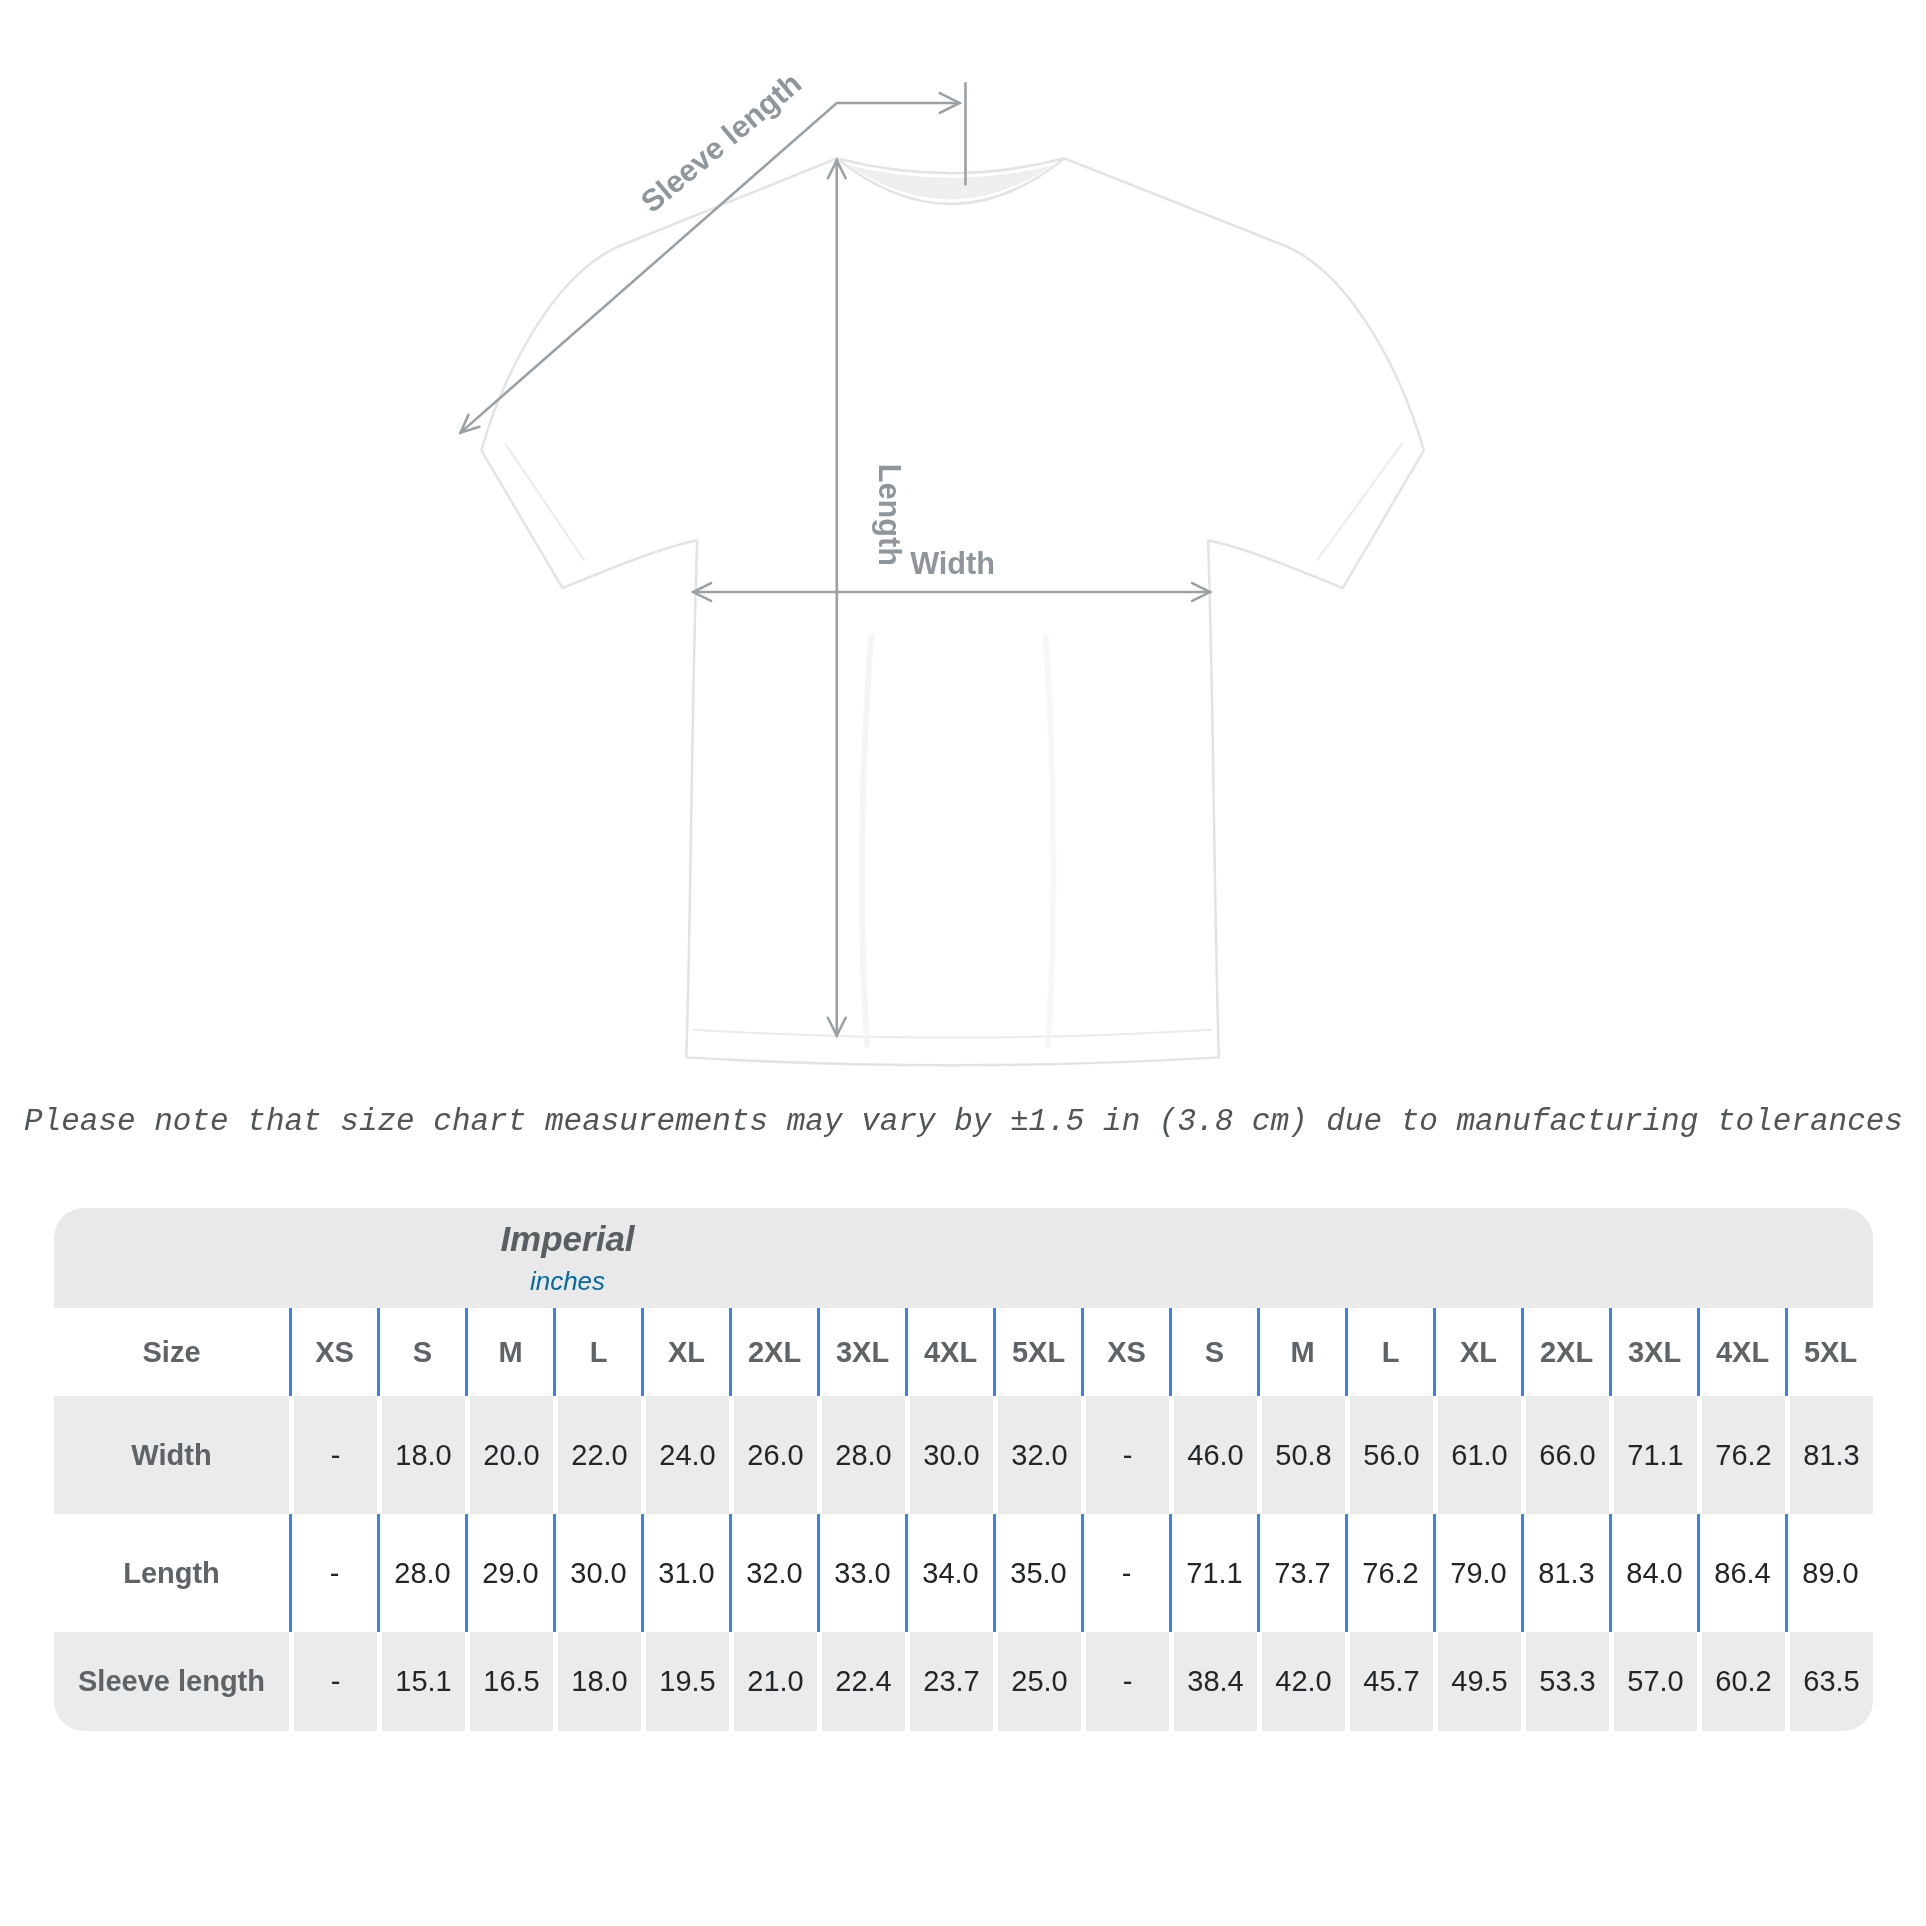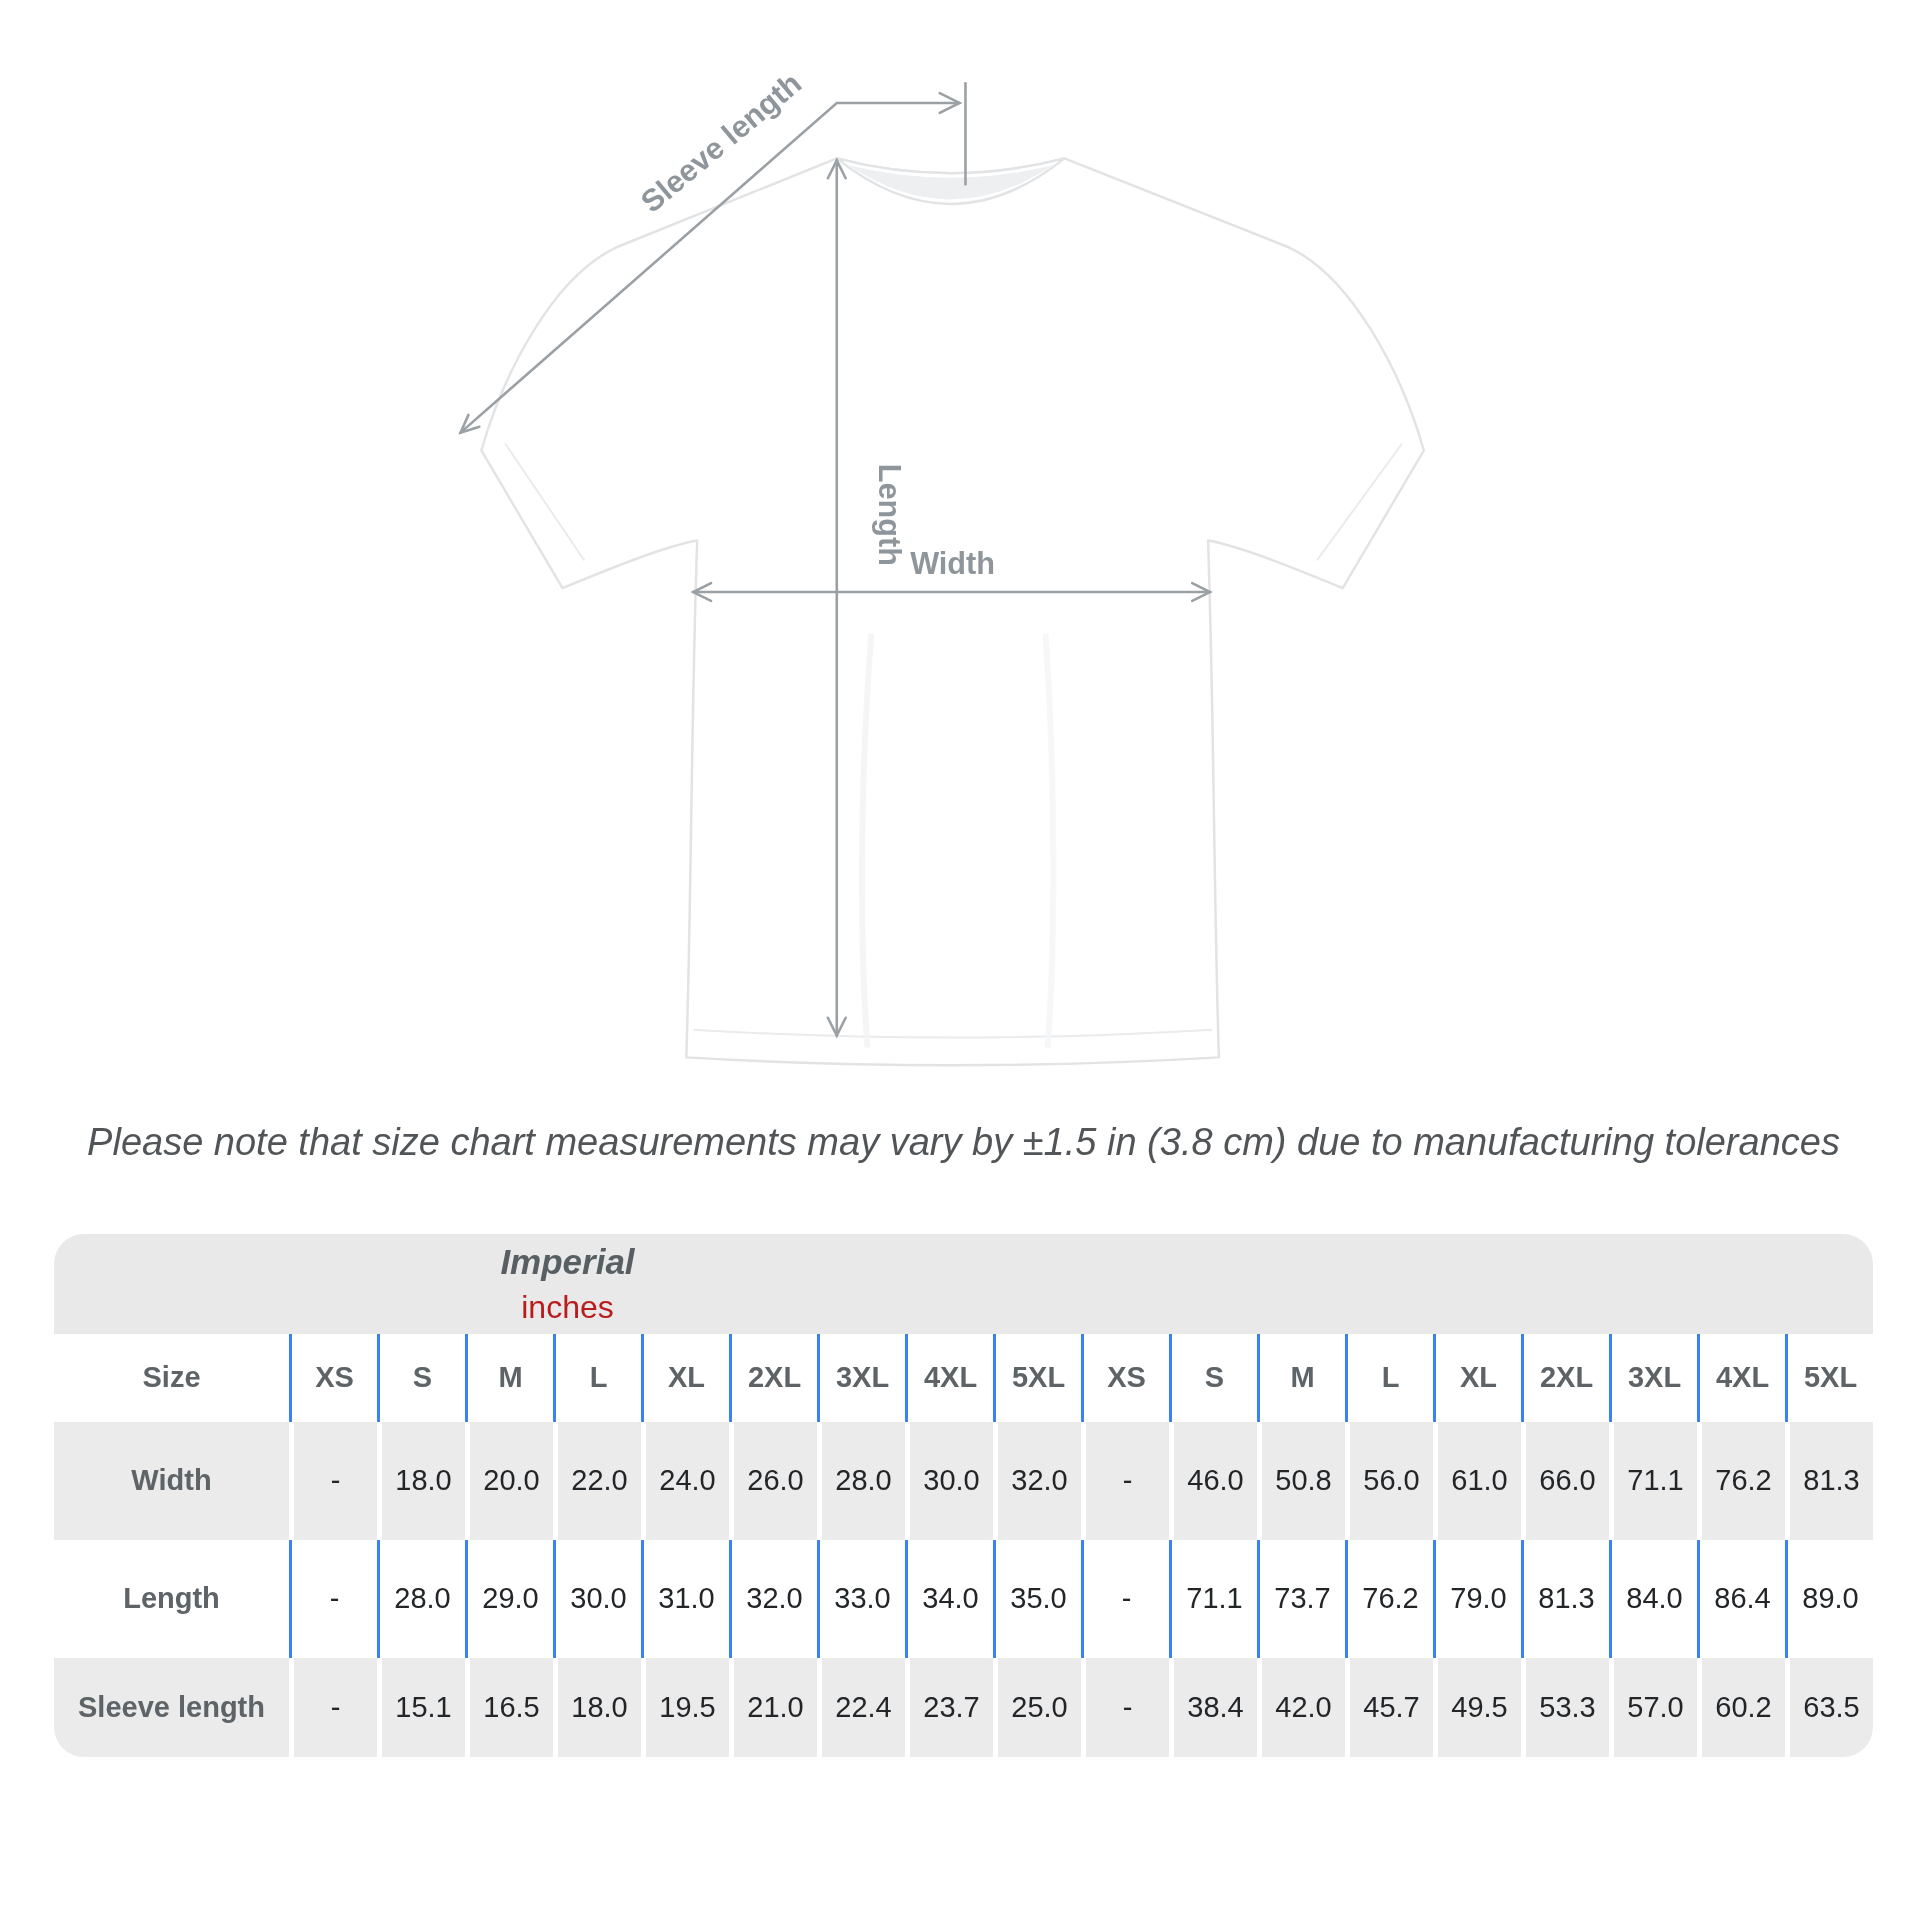--- a/index.html
+++ b/index.html
@@ -12,22 +12,22 @@
   .shirt-area{position:relative;width:1927px;height:1094px;}
   .shirt-area svg{display:block;}
 
   
   .heading{ text-align:center; }
   .page-title{
     margin-top:16px;
     font-size:48px;font-weight:bold;color:#2c2f31;line-height:1.15;
   }
   .page-subtitle{
-    margin-top:26px;
-    font-size:38px;font-style:italic;color:#515558;line-height:1.2;
+    margin-top:9px;
+    font-size:31px;font-style:italic;color:#515558;line-height:1.2;font-family:Liberation Mono, monospace;
   }
 
   
   .tbl{
     margin:68px 54px 0 54px;
     display:grid;
     grid-template-columns:235px repeat(18,1fr);
     border-radius:30px;
     overflow:hidden;
   }
@@ -37,21 +37,21 @@
     grid-template-columns:235px repeat(18,1fr);
   }
   .band{height:100px;background:#e9e9ea;}
   .band-cell{
     display:flex;flex-direction:column;align-items:center;justify-content:center;
     gap:7px;
   }
   .band-imp{grid-column:1/11;}
   .band-met{grid-column:11/20;}
   .band-name{font-size:35px;font-weight:bold;font-style:italic;color:#585f62;}
-  .band-unit{font-size:32px;color:#b91c1c;}
+  .band-unit{font-size:26px;font-style:italic;color:#0369a1;}
 
   .sizerow{height:88px;background:#ffffff;}
   .datarow{height:118px;}
   .datarow.last{height:99px;}
 
   .cell{
     display:flex;align-items:center;justify-content:center;
     overflow:hidden;white-space:nowrap;
   }
   .trow.white .cell:not(:first-child){border-left:3px solid #3b82f6;}

